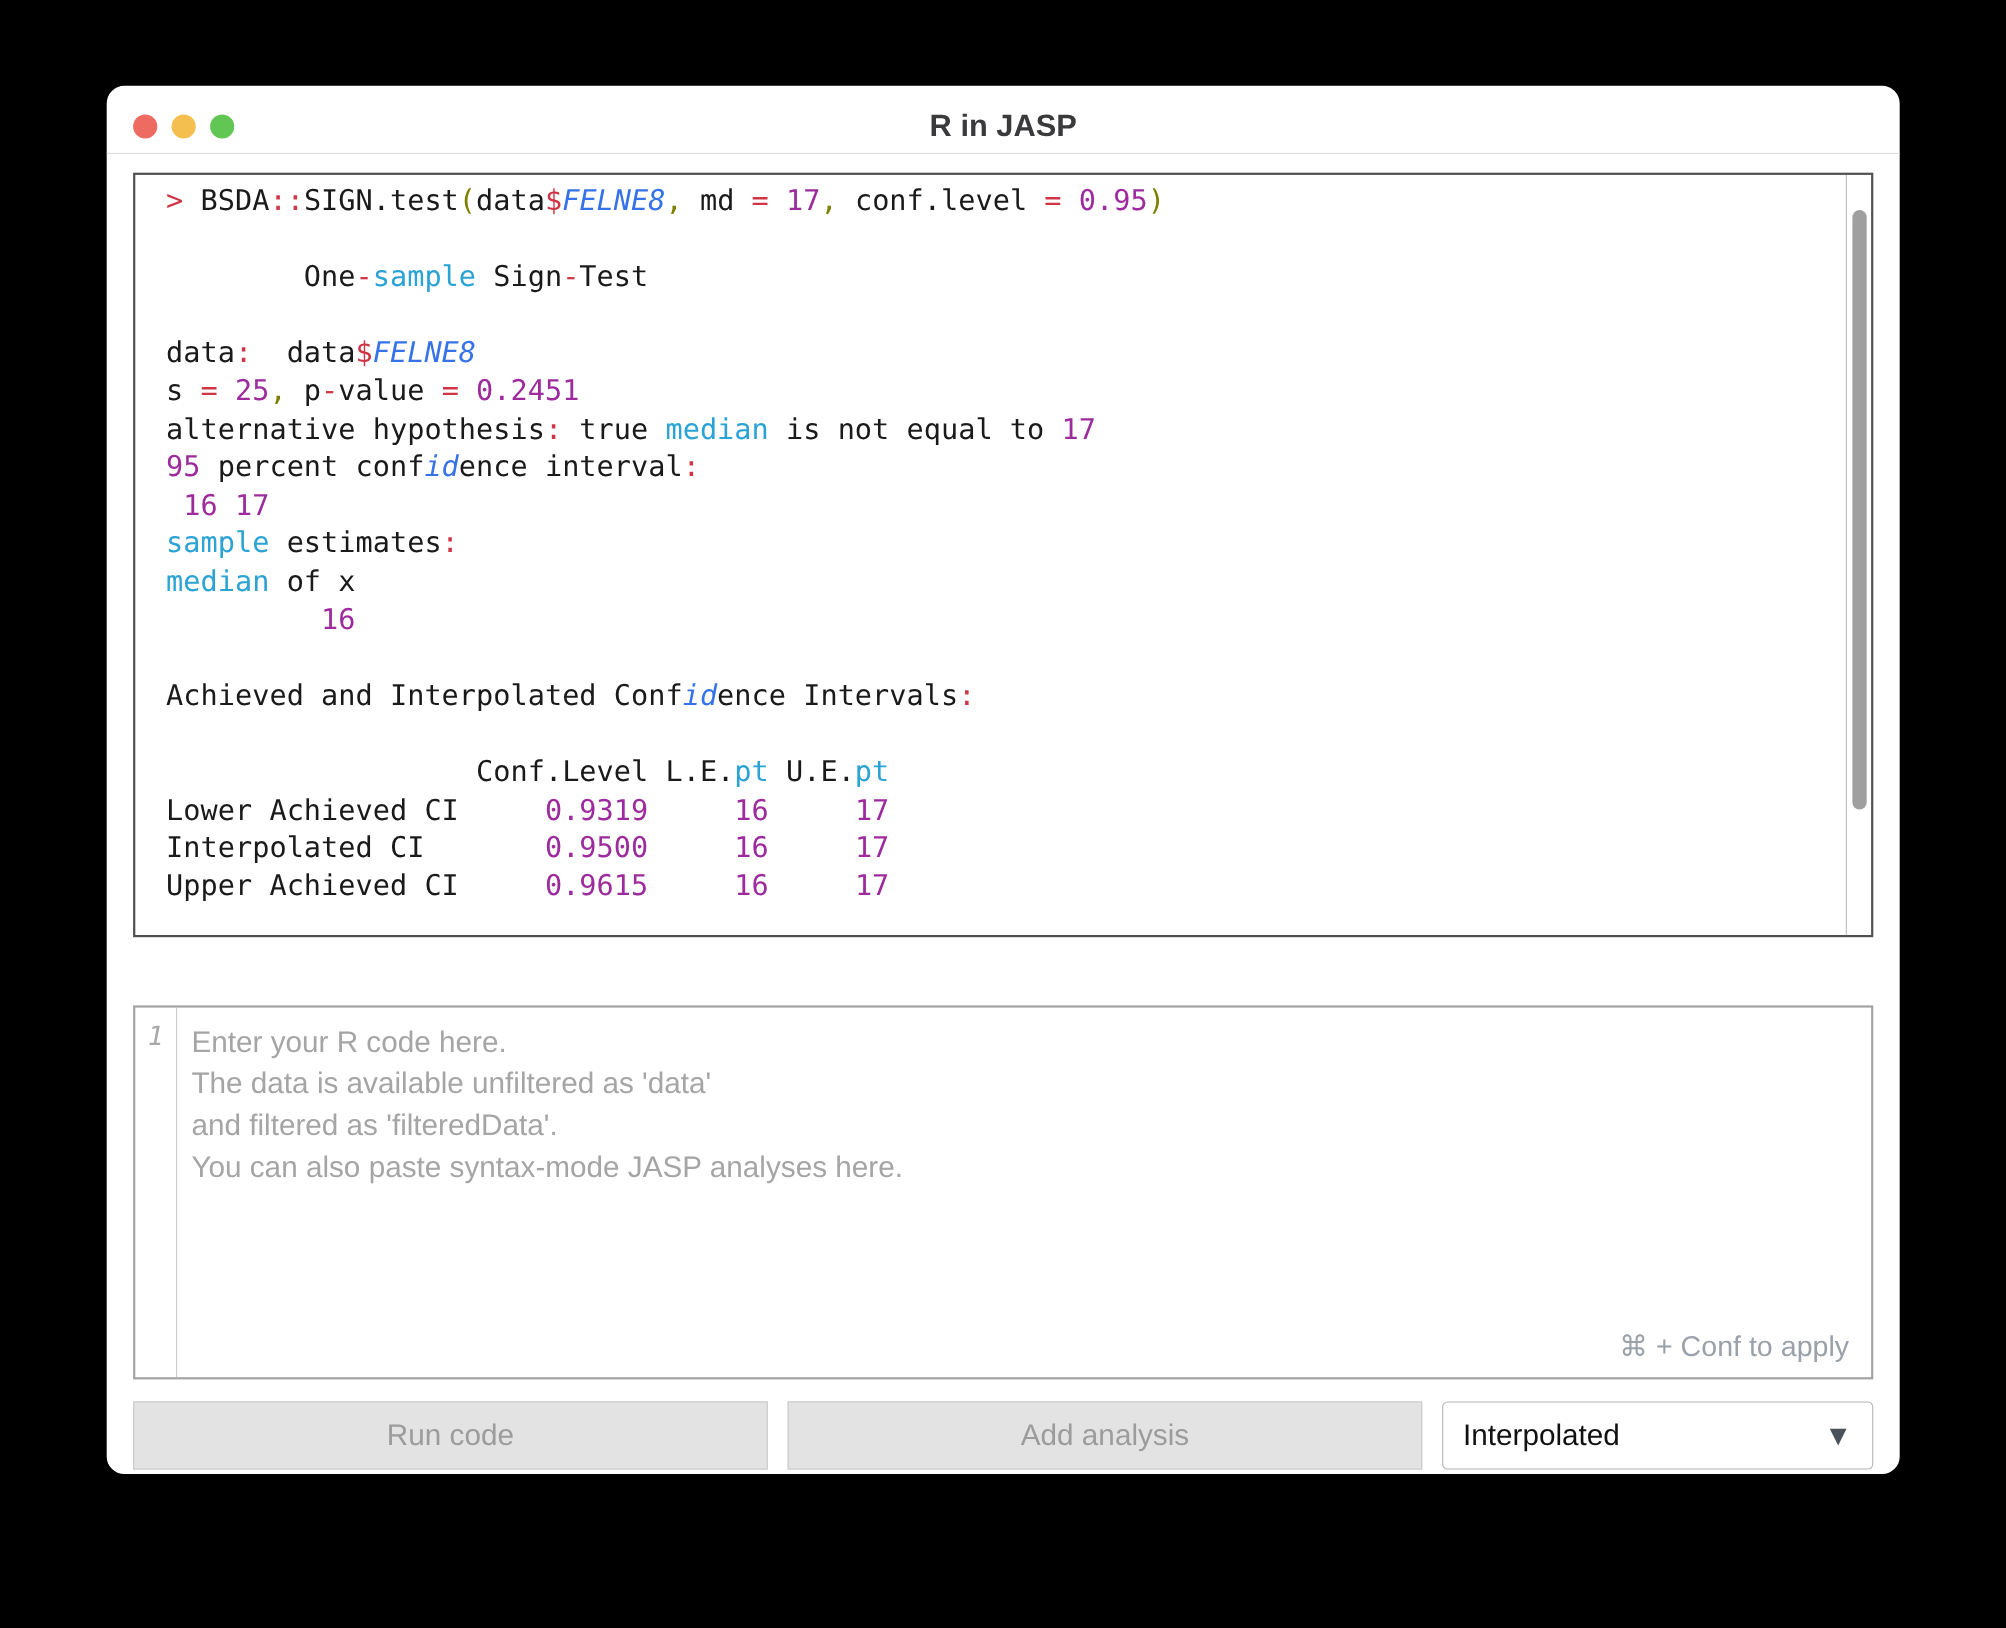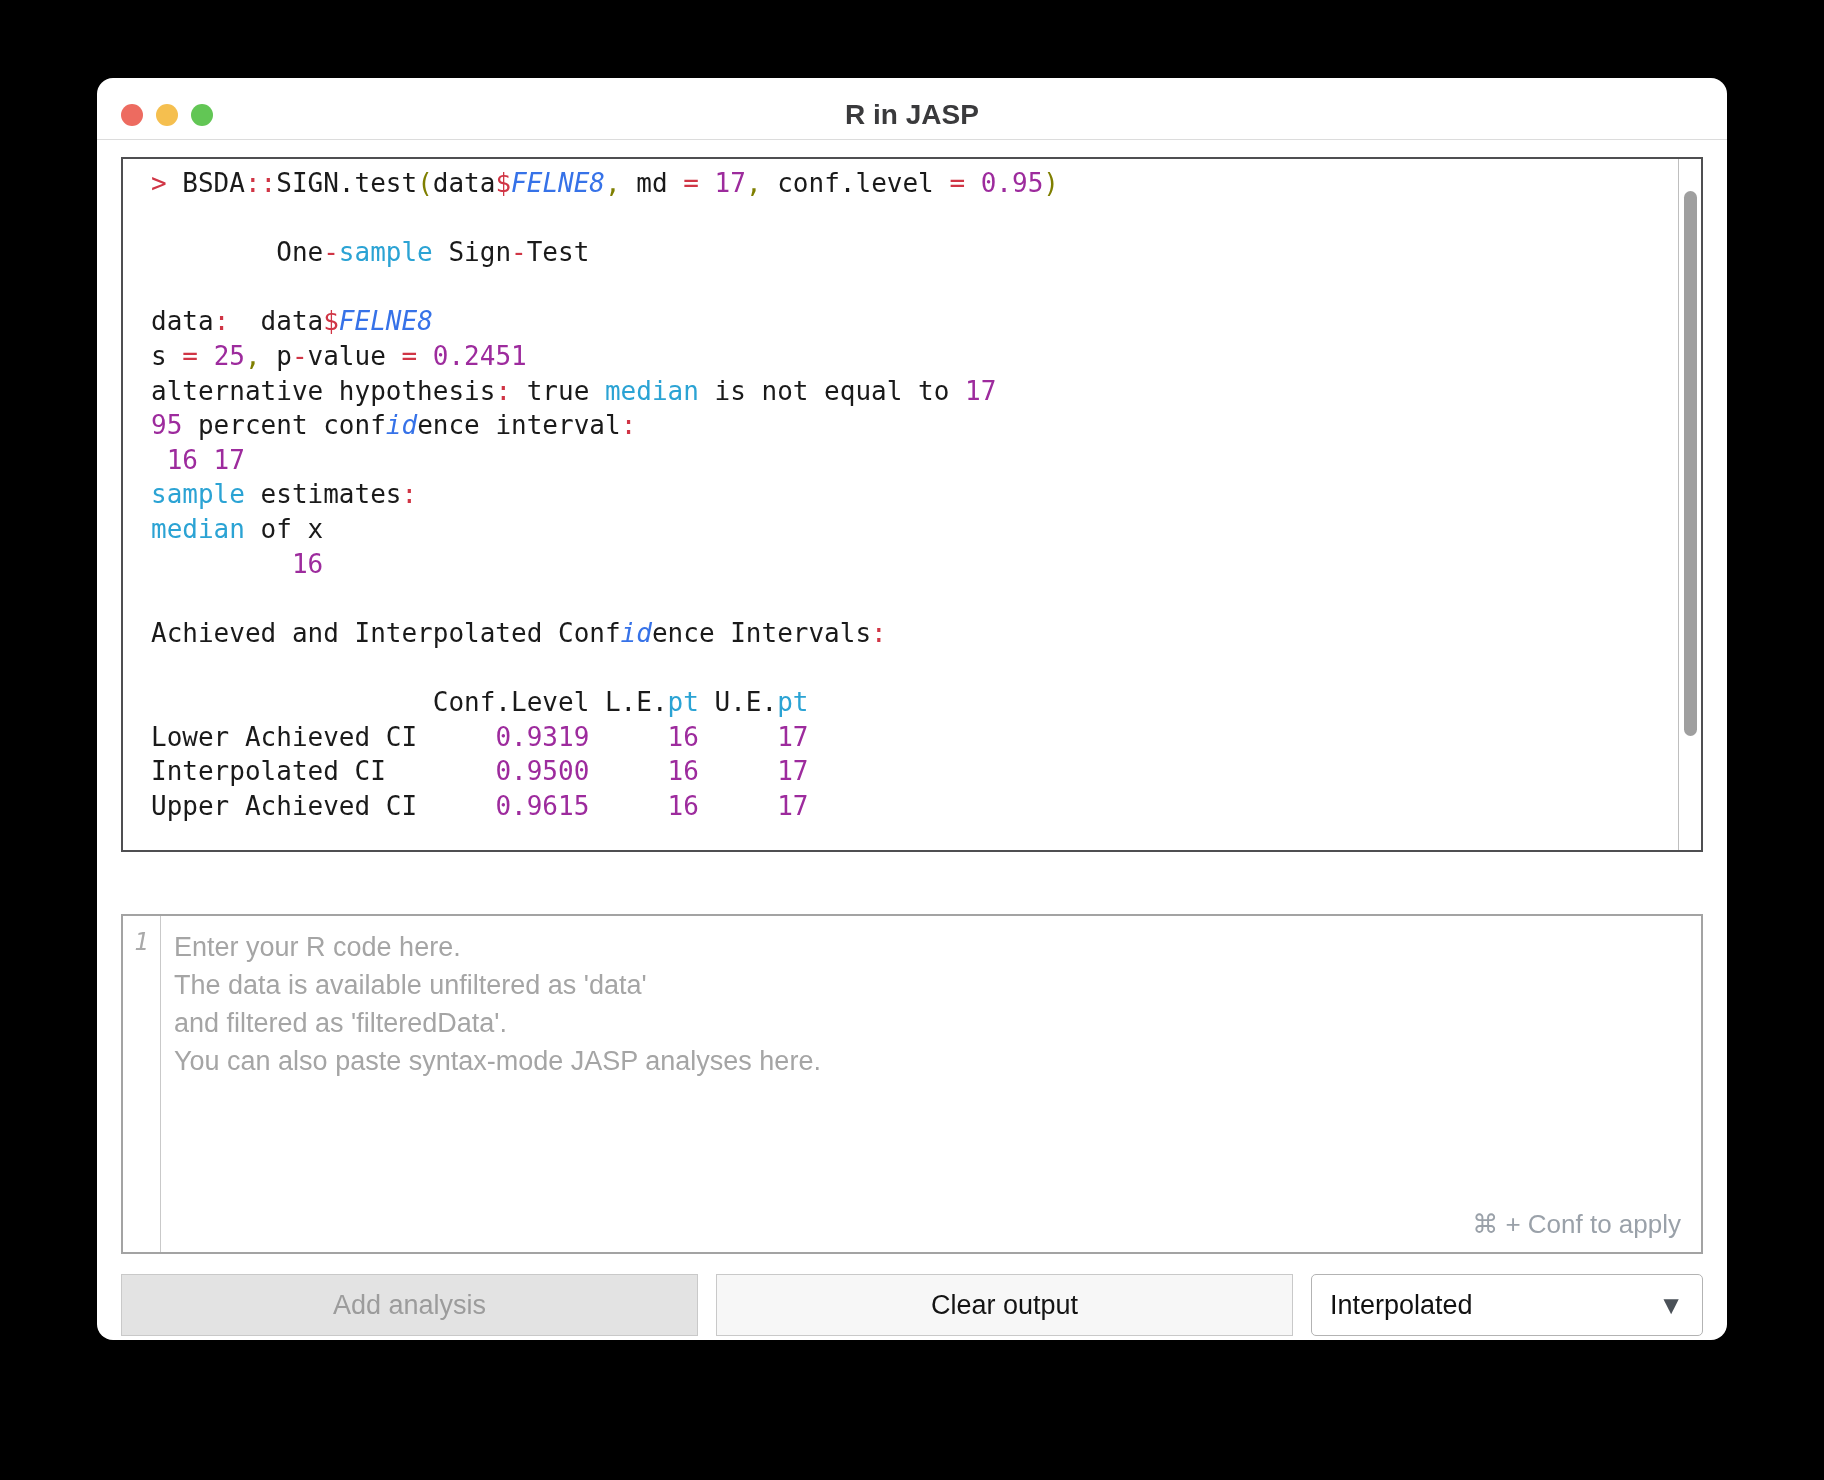--- a/index.html
+++ b/index.html
@@ -79,21 +79,21 @@
     <div class="editor-area">
       <div class="placeholder">Enter your R code here.
 The data is available unfiltered as 'data'
 and filtered as 'filteredData'.
 You can also paste syntax-mode JASP analyses here.</div>
       <div class="hint">⌘ + Conf to apply</div>
     </div>
   </div>
 
   <div class="toolbar">
+    <div class="btn">Run code</div>
     <div class="btn">Add analysis</div>
-    <div class="btn enabled">Clear output</div>
     <div class="select">
       <span>Interpolated</span>
       <span class="arrow">▼</span>
     </div>
   </div>
 
 </div>
 
 </body></html>

